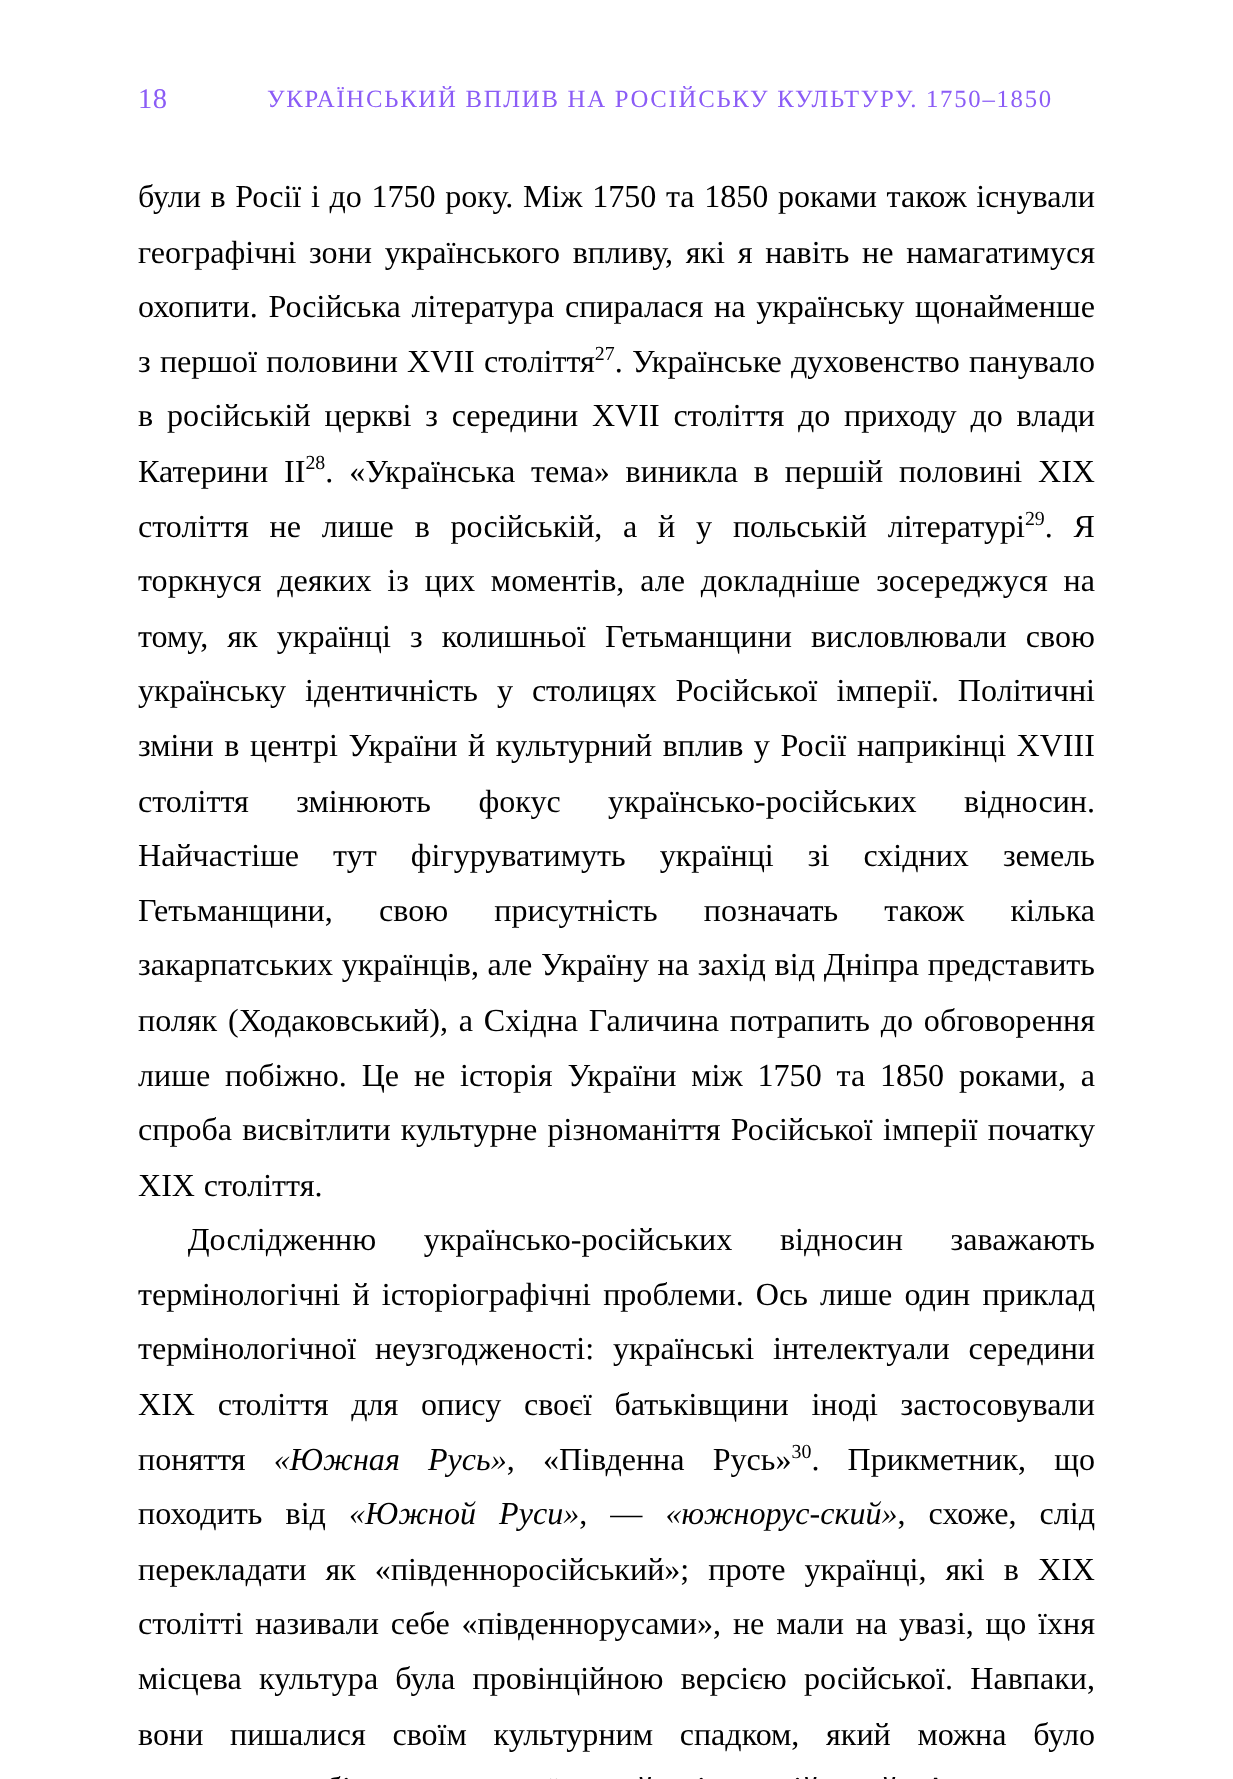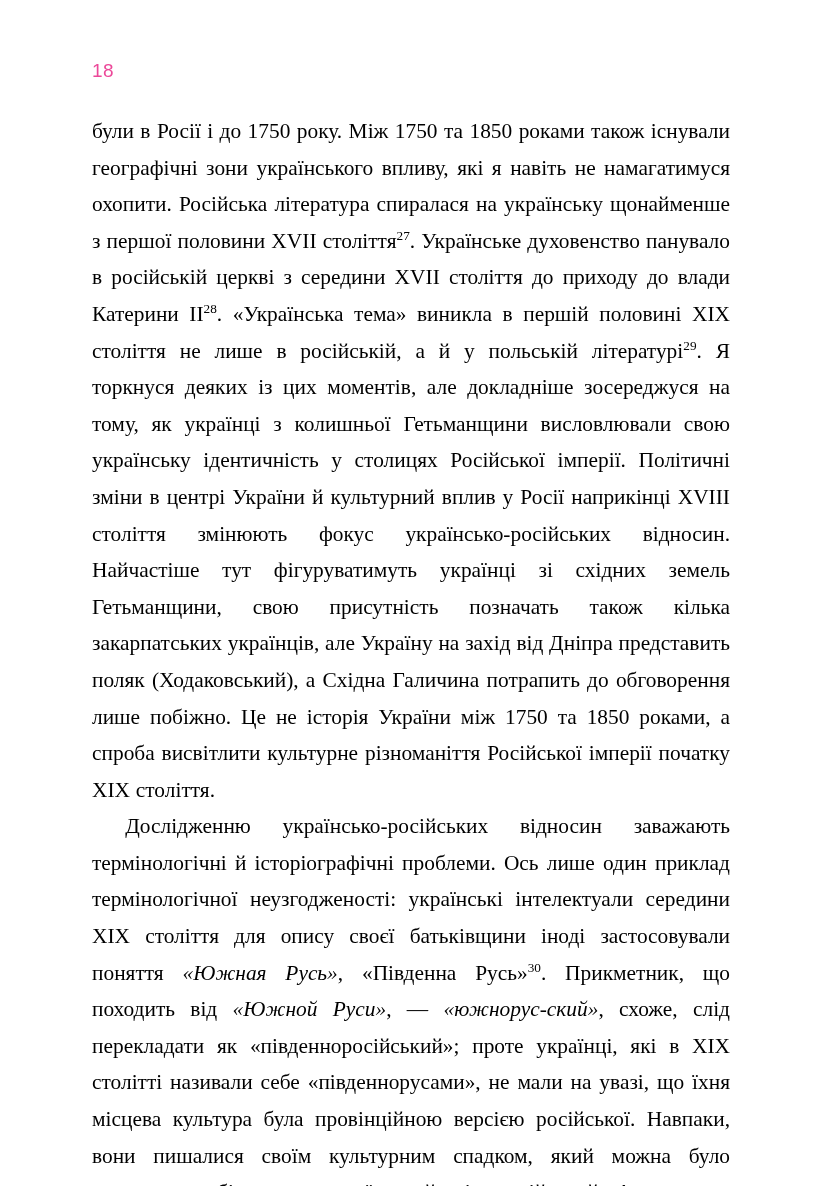--- a/index.html
+++ b/index.html
@@ -26,23 +26,23 @@
   }
 
   
   .running-head {
     position: absolute;
     left: 92px;
     top: 56px;
     width: 640px;
     height: 26px;
     display: flex;
-    align-items: flex-end;
-    font-family: Liberation Sans, sans-serif;
-    color: #ec4899;
+    align-items: flex-start;
+    font-family: Liberation Serif, serif;
+    color: #8b5cf6;
   }
   .folio {
     font-size: 19px;
     letter-spacing: 0.4px;
     width: 86px;
     flex: none;
   }
   .head-title {
     font-size: 16.5px;
     letter-spacing: 1.15px;
@@ -81,20 +81,21 @@
     font-style: italic;
   }
 </style>
 </head>
 <body>
 
 <div class="page">
 
   <div class="running-head">
     <span class="folio">18</span>
+    <span class="head-title">УКРАЇНСЬКИЙ ВПЛИВ НА РОСІЙСЬКУ КУЛЬТУРУ. 1750–1850</span>
   </div>
 
   <div class="textblock">
 
     <p class="body-par"><span>були в Росії і до 1750 року. Між 1750 та 1850 роками також існували географічні зони українського впливу, які я навіть не намагатимуся охопити. Російська література спиралася на українську щонайменше з першої половини XVII століття</span><sup>27</sup><span>. Українське духовенство панувало в російській церкві з середини XVII століття до приходу до влади Катерини II</span><sup>28</sup><span>. «Українська тема» виникла в першій половині XIX століття не лише в російській, а й у польській літературі</span><sup>29</sup><span>. Я торкнуся деяких із цих моментів, але докладніше зосереджуся на тому, як українці з колишньої Гетьманщини висловлювали свою українську ідентичність у столицях Російської імперії. Політичні зміни в центрі України й культурний вплив у Росії наприкінці XVIII століття змінюють фокус українсько-російських відносин. Найчастіше тут фігуруватимуть українці зі східних земель Гетьманщини, свою присутність позначать також кілька закарпатських українців, але Україну на захід від Дніпра представить поляк (Ходаковський), а Східна Галичина потрапить до обговорення лише побіжно. Це не історія України між 1750 та 1850 роками, а спроба висвітлити культурне різноманіття Російської імперії початку XIX століття.</span></p>
 
     <p class="body-par indent"><span>Дослідженню українсько-російських відносин заважають термінологічні й історіографічні проблеми. Ось лише один приклад термінологічної неузгодженості: українські інтелектуали середини XIX століття для опису своєї батьківщини іноді застосовували поняття </span><i class="it">«Южная Русь»</i><span>, «Південна Русь»</span><sup>30</sup><span>. Прикметник, що походить від </span><i class="it">«Южной Руси»</i><span>, — </span><i class="it">«южнорус-ский»</i><span>, схоже, слід перекладати як «південноросійський»; проте українці, які в XIX столітті називали себе «південнорусами», не мали на увазі, що їхня місцева культура була провінційною версією російської. Навпаки, вони пишалися своїм культурним спадком, який можна було представити більше як український, ніж російський. Адже слово «Русь» позначало середньовічну східноєвропейську країну, головним містом якої був Київ. Хоч вона існувала в період, коли відмінності між різними східнослов’янськими народами були означені не так чітко, як потім, її влада простягалася на південну частину те-</span></p>
 
   </div>
 </div>

